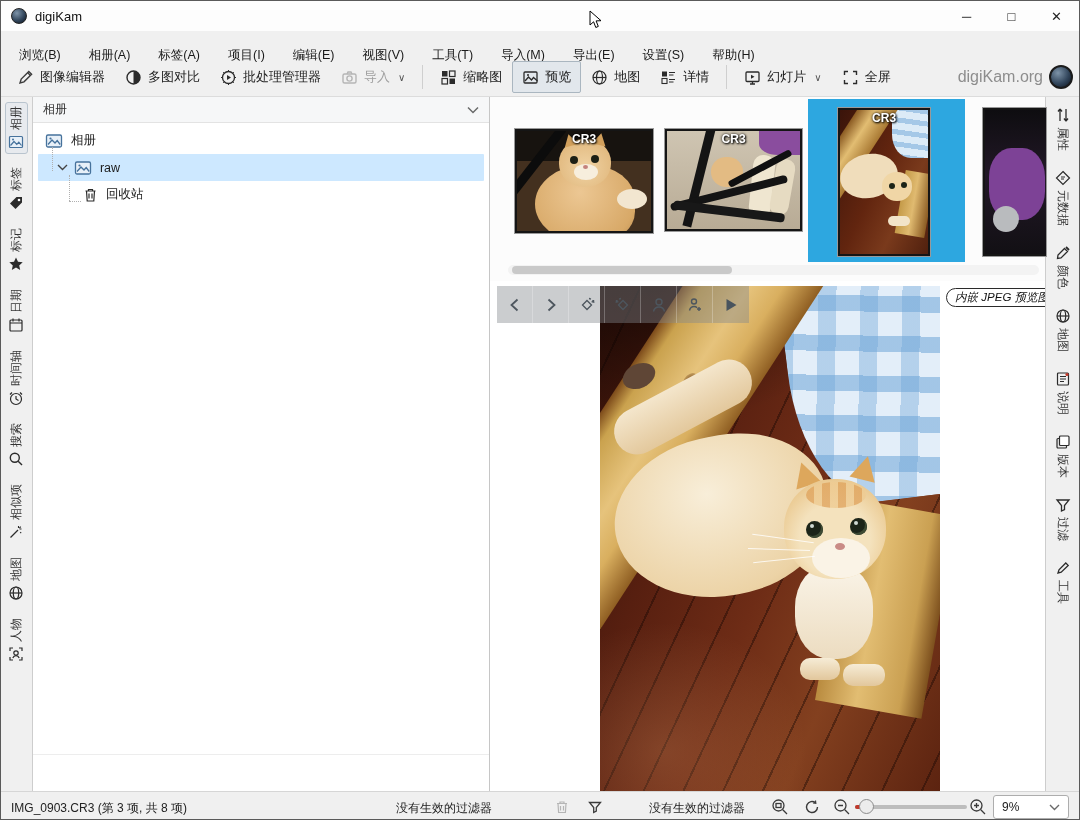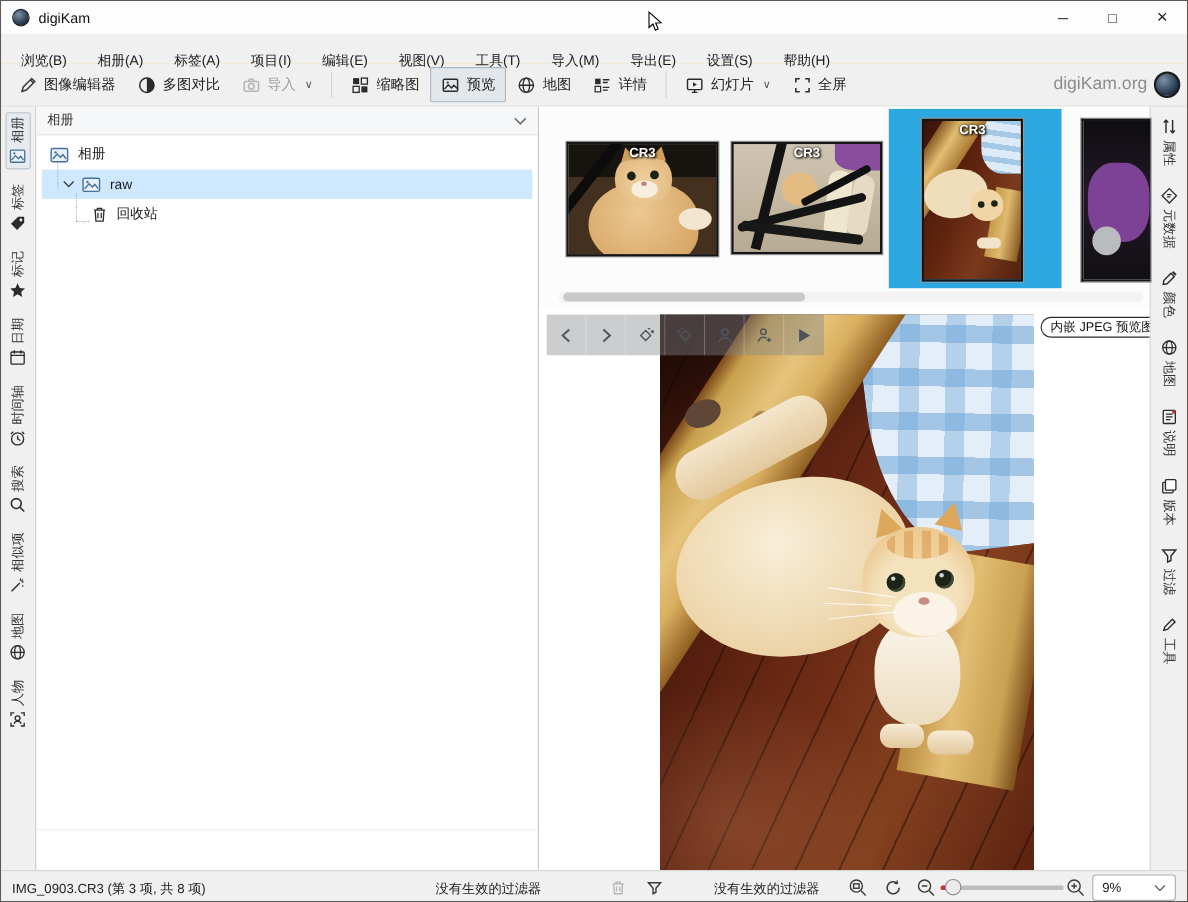--- a/index.html
+++ b/index.html
@@ -1,17 +1,17 @@
 <!DOCTYPE html>
 <html><head>
 <meta charset="utf-8">
 <style>
   * { margin:0; padding:0; box-sizing:border-box; }
   html,body { width:1080px; height:820px; font-family:"Liberation Sans","DejaVu Sans",sans-serif; user-select:none; }
-  .window { position:relative; width:1080px; height:820px; background:#fdba74; border:1px solid #5a5a5a; overflow:hidden; }
+  .window { position:relative; width:1080px; height:820px; background:#b91c1c; border:1px solid #5a5a5a; overflow:hidden; }
 
   
   .titlebar { position:relative; height:30px; background:#fdfdfd; display:flex; align-items:center; }
   .applogo { width:16px; height:16px; border-radius:50%; margin:0 8px 0 10px;
              background:radial-gradient(circle at 35% 30%, #7d93a8, #32465c 55%, #0d1622 95%); border:1px solid #222; }
   .apptitle { font-size:13px; color:#111; }
   .wincontrols { position:absolute; right:0; top:0; height:30px; display:flex; }
   .winbtn { width:45px; height:30px; display:flex; align-items:center; justify-content:center; font-size:13px; color:#222; }
   .cursor { position:absolute; left:588px; top:9px; z-index:99; }
 
@@ -59,21 +59,21 @@
 
   
   .main { width:556px; display:flex; flex-direction:column; background:#fff; }
   .thumbbar { position:relative; height:184px; background:#fcfcfc; }
   .thumb { position:absolute; border:2px solid #151515; box-shadow:0 0 0 1px #999; overflow:hidden; }
   .thumbsel { position:absolute; background:#2da7e0; }
   .cr3 { position:absolute; top:1px; left:0; right:0; text-align:center; font-size:12px; font-weight:bold; color:#fff; text-shadow:0 0 3px #000,1px 1px 2px #000; z-index:5; }
   .hscroll-track { position:absolute; left:18px; right:6px; top:168px; height:10px; background:#f3f3f3; border-radius:5px; }
   .hscroll-thumb { position:absolute; left:4px; top:1px; width:220px; height:8px; background:#c9c9c9; border-radius:4px; }
 
-  .preview { position:relative; flex:1; background:#fff; overflow:hidden; }
+  .preview { position:relative; flex:1; background:#fff; overflow:hidden;font-style:italic; }
   .ovtoolbar { position:absolute; left:7px; top:5px; display:flex; z-index:20; }
   .ovbtn { width:36px; height:37px; background:rgba(130,135,140,0.42); display:flex; align-items:center; justify-content:center; border-right:1px solid rgba(255,255,255,0.25); }
   .ovbtn:last-child { border-right:none; }
   .capsule { position:absolute; left:456px; top:7px; height:19px; padding:0 8px; border:1px solid #2b2b2b; border-radius:10px; background:#fff; font-size:11.5px; color:#111; display:flex; align-items:center; z-index:20; white-space:nowrap; }
 
   
   .photo { position:absolute; left:110px; top:5px; width:340px; height:505px; overflow:hidden;
            background:linear-gradient(113deg,#2e0f08 0%,#571f10 30%,#6e2c16 52%,#83401f 72%,#5c2310 100%); }
   .planks { position:absolute; inset:0; background:repeating-linear-gradient(115deg, rgba(20,5,2,0.4) 0 2px, rgba(255,255,255,0) 2px 36px); }
   .floorshine { position:absolute; left:-40px; bottom:-20px; width:260px; height:200px; background:radial-gradient(ellipse at 40% 70%, rgba(255,190,130,0.18), rgba(0,0,0,0) 65%); }
@@ -159,20 +159,28 @@
         </svg>
       <span>图像编辑器</span>
     </div>
     <div class="tbtn">
       <svg class="ico" width="17" height="17" viewBox="0 0 17 17">
           <circle cx="8.5" cy="8.5" r="6.5" fill="none" stroke="#2b2b2b" stroke-width="1.4"></circle>
           <path d="M8.5 2a6.5 6.5 0 0 1 0 13z" fill="#2b2b2b"></path>
         </svg>
       <span>多图对比</span>
     </div>
+    <div class="tbtn">
+      <svg class="ico" width="17" height="17" viewBox="0 0 17 17" fill="none" stroke="#2b2b2b" stroke-width="1.3">
+          <circle cx="8.5" cy="8.5" r="6"></circle>
+          <path d="M8.5 1v2M8.5 14v2M1 8.5h2M14 8.5h2M3.2 3.2l1.4 1.4M12.4 12.4l1.4 1.4M13.8 3.2l-1.4 1.4M4.6 12.4l-1.4 1.4" stroke-width="1"></path>
+          <path d="M7 6l4 2.5L7 11z" fill="#2b2b2b" stroke="none"></path>
+        </svg>
+      <span>批处理管理器</span>
+    </div>
     <div class="tbtn disabled">
       <svg class="ico" width="17" height="17" viewBox="0 0 17 17" fill="none" stroke="#b5b5b5" stroke-width="1.4">
           <rect x="2" y="5" width="13" height="9" rx="1.5"></rect>
           <circle cx="8.5" cy="9.5" r="2.6"></circle>
           <path d="M6 5l1-2h3l1 2"></path>
         </svg>
       <span>导入</span>
       <span class="chev">∨</span>
     </div>
     <div class="tsep"></div>

